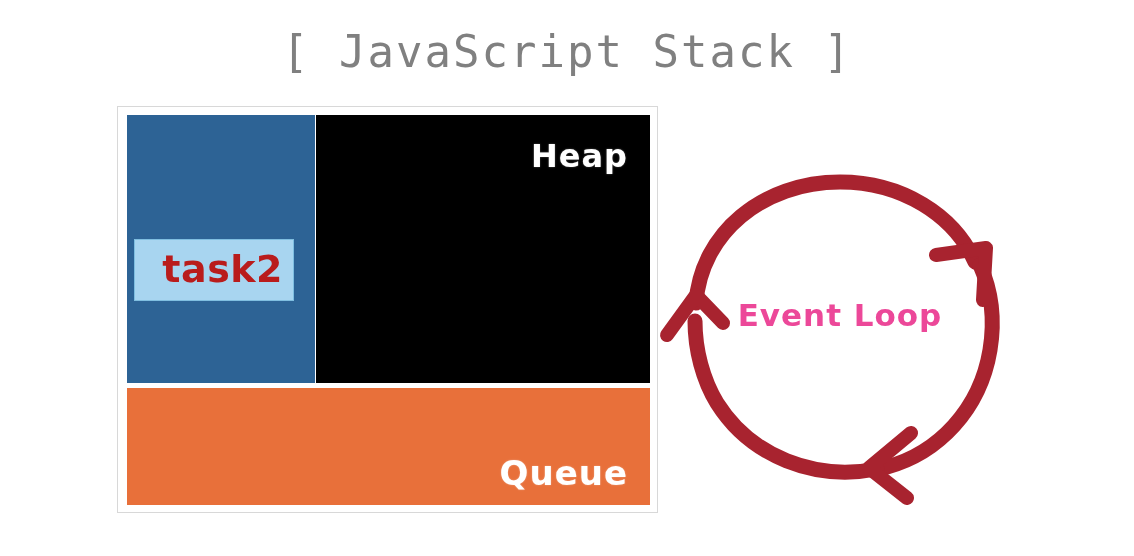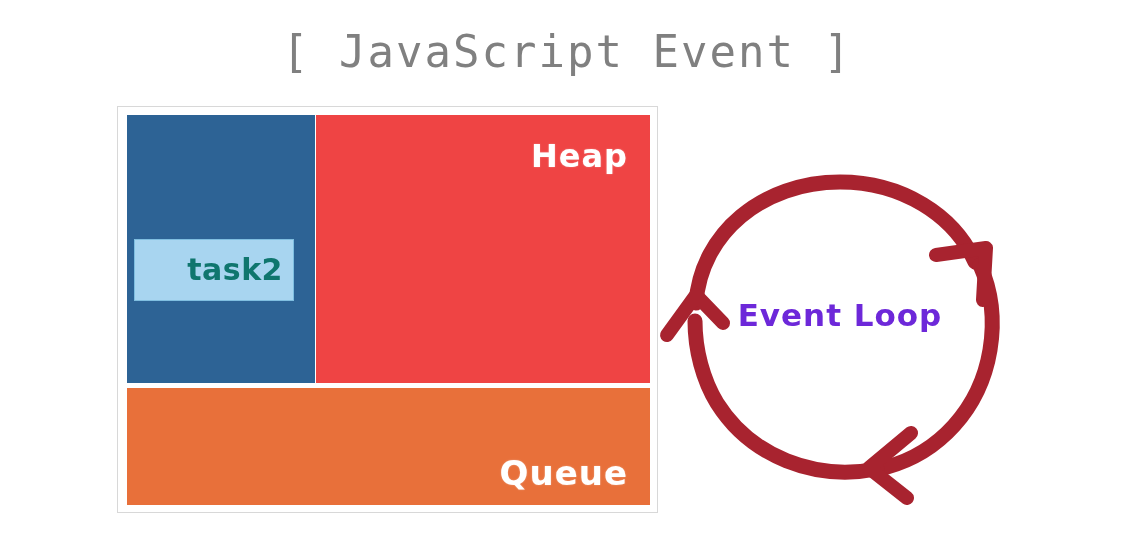--- a/index.html
+++ b/index.html
@@ -77,37 +77,37 @@
     border: 1px solid #7FBEE0;
     box-sizing: border-box;
   }
   #task2-box { top: 124px; height: 62px; }
   #task1-box { top: 200px; height: 62px; }
   .task-label {
     position: absolute;
     right: 10px;
     top: 50%;
     transform: translateY(-52%);
-    color: #0f766e;
+    color: #b91c1c;
     font-family: "DejaVu Sans", sans-serif;
     font-weight: 700;
-    font-size: 30px;
+    font-size: 38px;
     letter-spacing: 0.5px;
     white-space: nowrap;
     user-select: none;
   }
 
   
   #heap-region {
     position: absolute;
     left: 198px;
     top: 8px;
     width: 334px;
     height: 268px;
-    background: #ef4444;
+    background: #000000;
     box-sizing: border-box;
   }
   #heap-label {
     right: 22px;
     top: 22px;
     font-size: 32px;
   }
 
   
   #queue-region {
@@ -138,33 +138,33 @@
     display: block;
     width: 370px;
     height: 360px;
   }
   #event-loop-label {
     position: absolute;
     left: 0;
     top: 152px;
     width: 370px;
     text-align: center;
-    color: #6d28d9;
+    color: #ec4899;
     font-family: "DejaVu Sans", sans-serif;
     font-weight: 700;
     font-size: 31px;
     letter-spacing: 1px;
     white-space: nowrap;
     user-select: none;
   }
 </style>
 </head>
 <body>
 
-<div id="diagram-title">[ JavaScript Event ]</div>
+<div id="diagram-title">[ JavaScript Stack ]</div>
 
 <div id="engine-container">
 
   <div id="stack-region">
 
     <div class="task-box" id="task2-box">
       <span class="task-label">task2</span>
     </div>
 
   </div>

